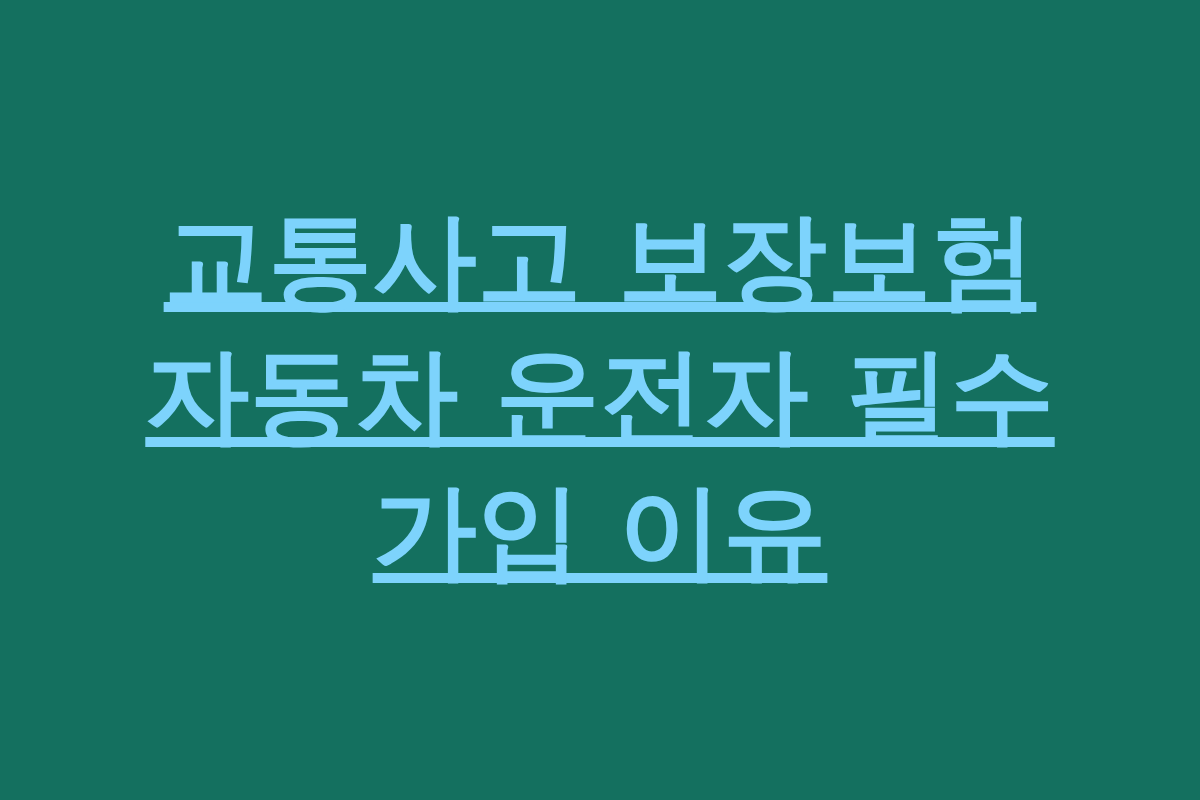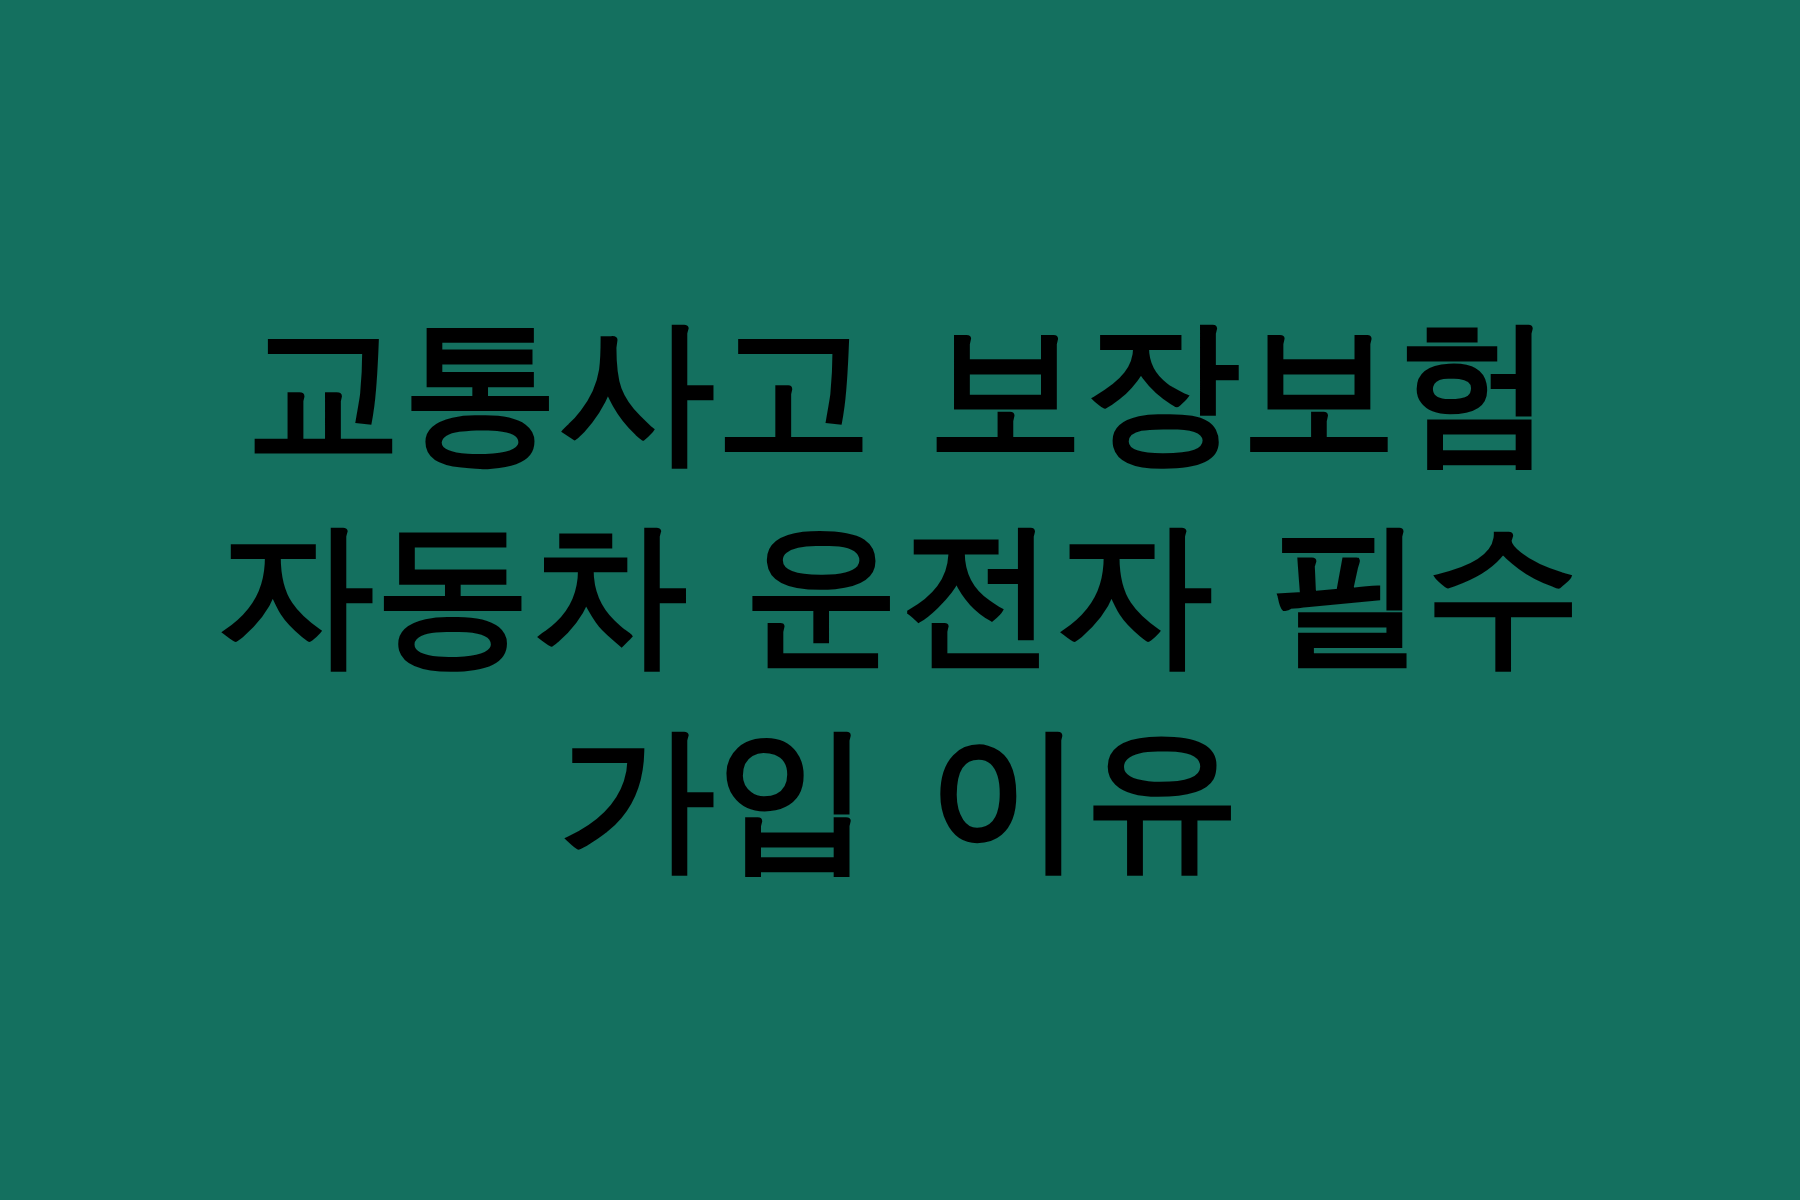--- a/index.html
+++ b/index.html
@@ -36,29 +36,30 @@
     justify-content: center;
     
     margin-top: -8px;
   }
 
   .headline {
     margin: 0;
     padding: 0;
     width: 100%;
     text-align: center;
-    color: #000000;
+    color: #7dd3fc;
     font-family: "DejaVu Sans", "Liberation Sans", sans-serif;
     font-weight: 700;
     font-size: 104px;
     line-height: 1.30;
     letter-spacing: 0.5px;
     word-break: keep-all;
     overflow-wrap: break-word;
     text-rendering: optimizeLegibility;
+    text-decoration: underline;
   }
 </style>
 </head>
 <body>
 
 <div class="banner">
 
   <div class="headline-wrap">
 
     <h1 class="headline">교통사고 보장보험 자동차 운전자 필수 가입 이유</h1>

